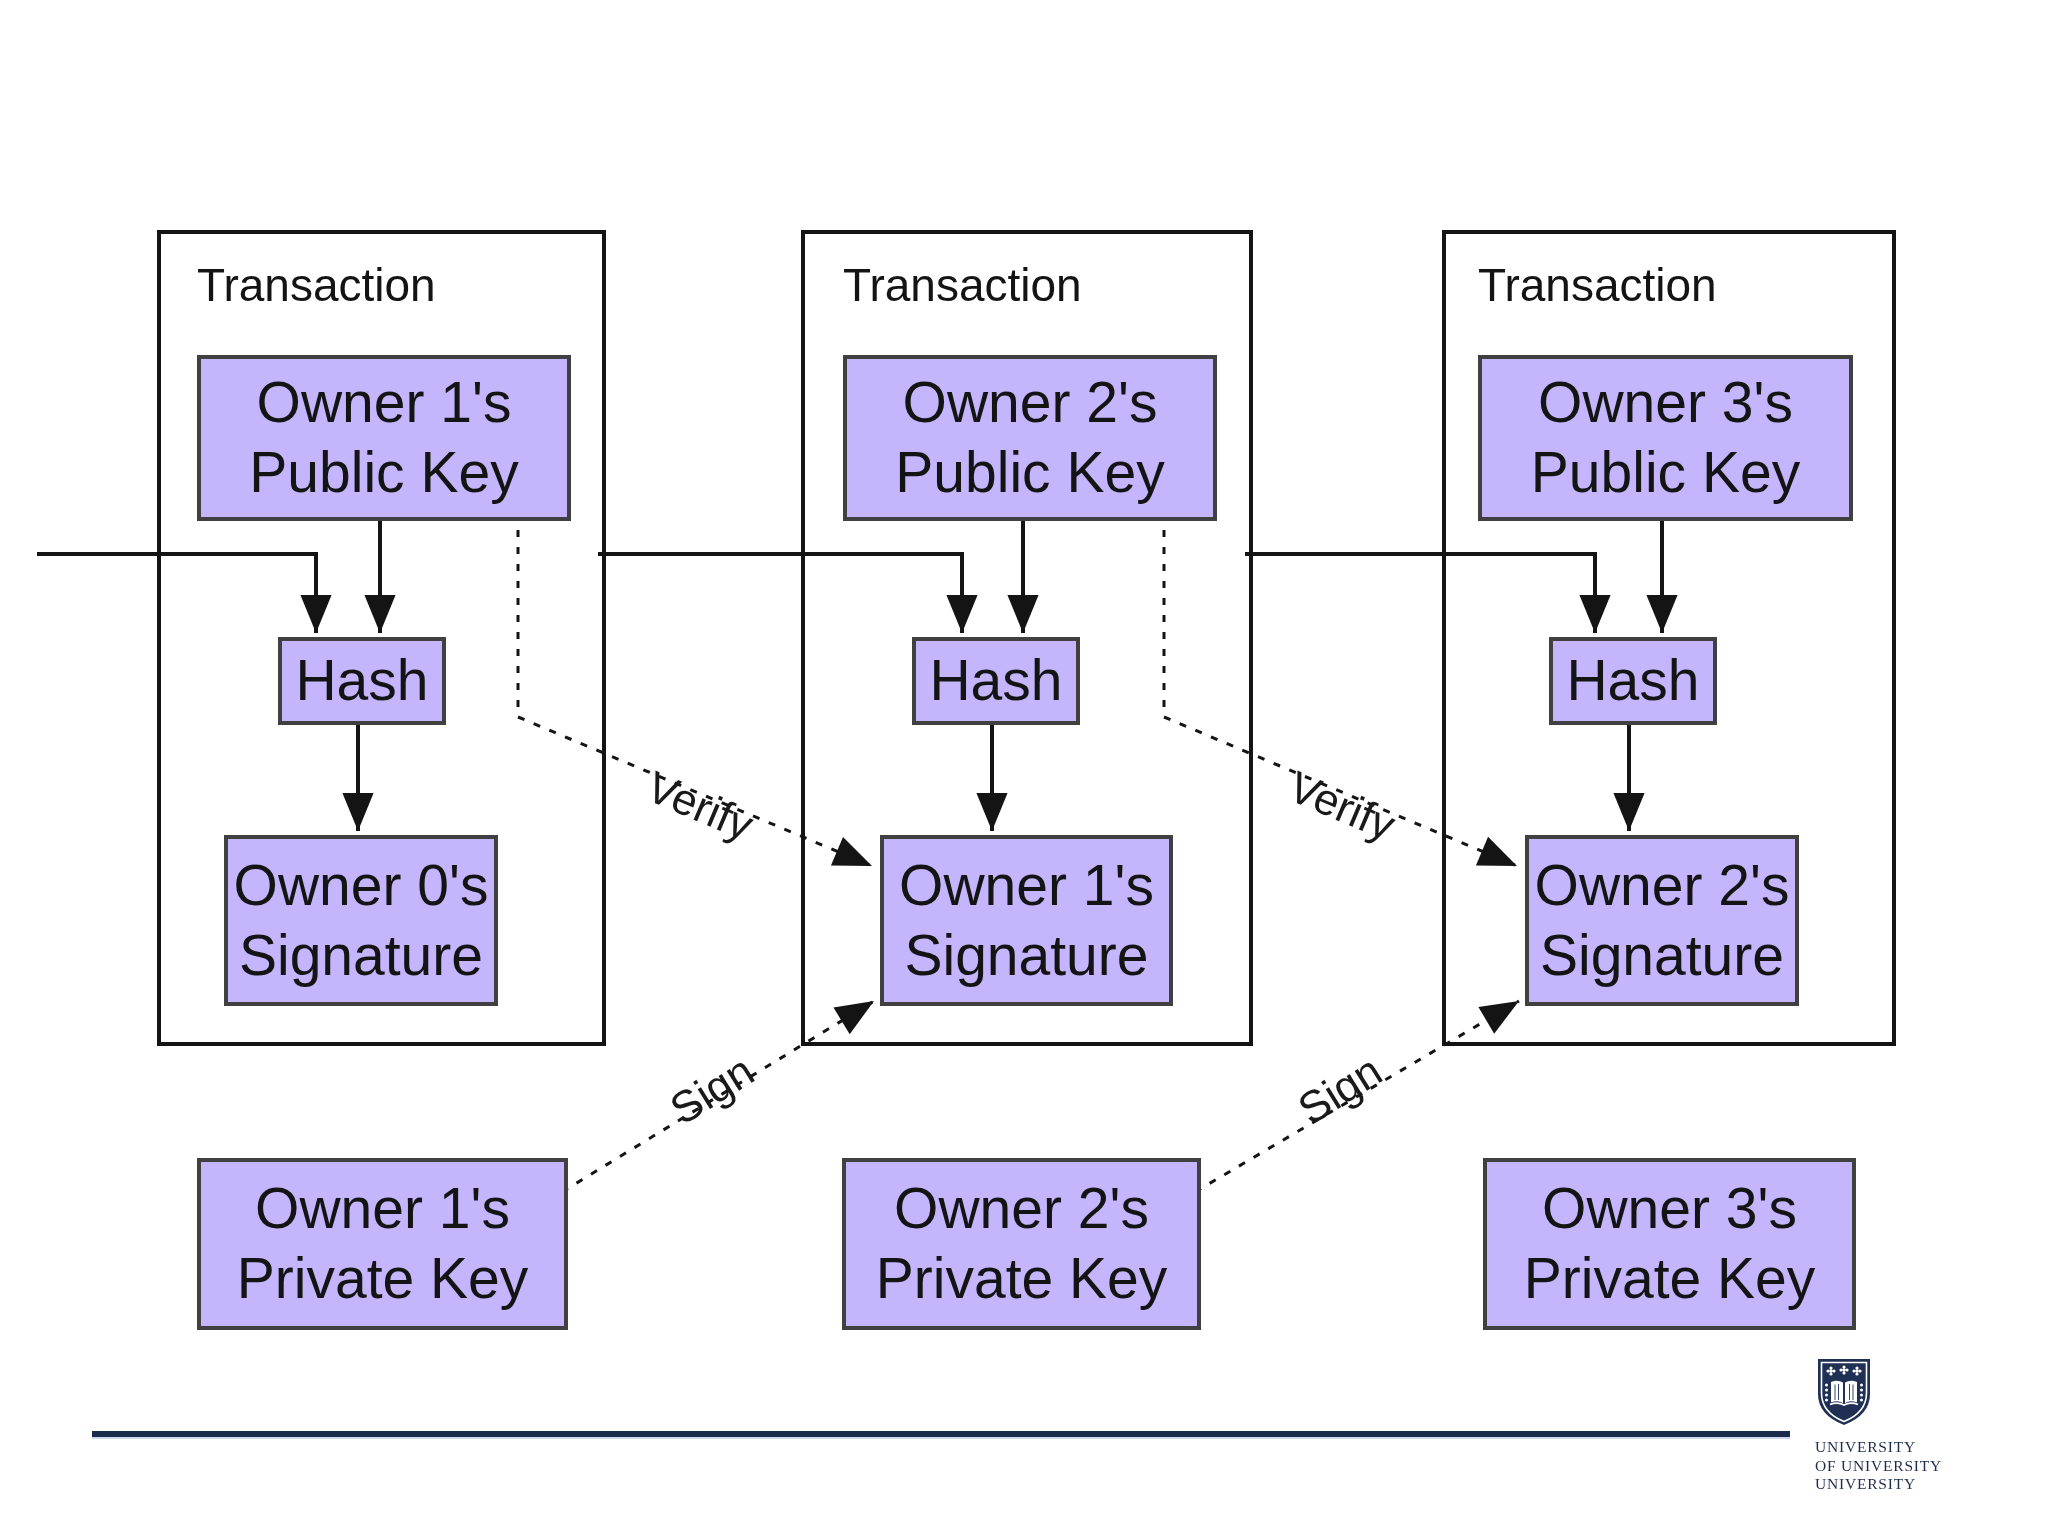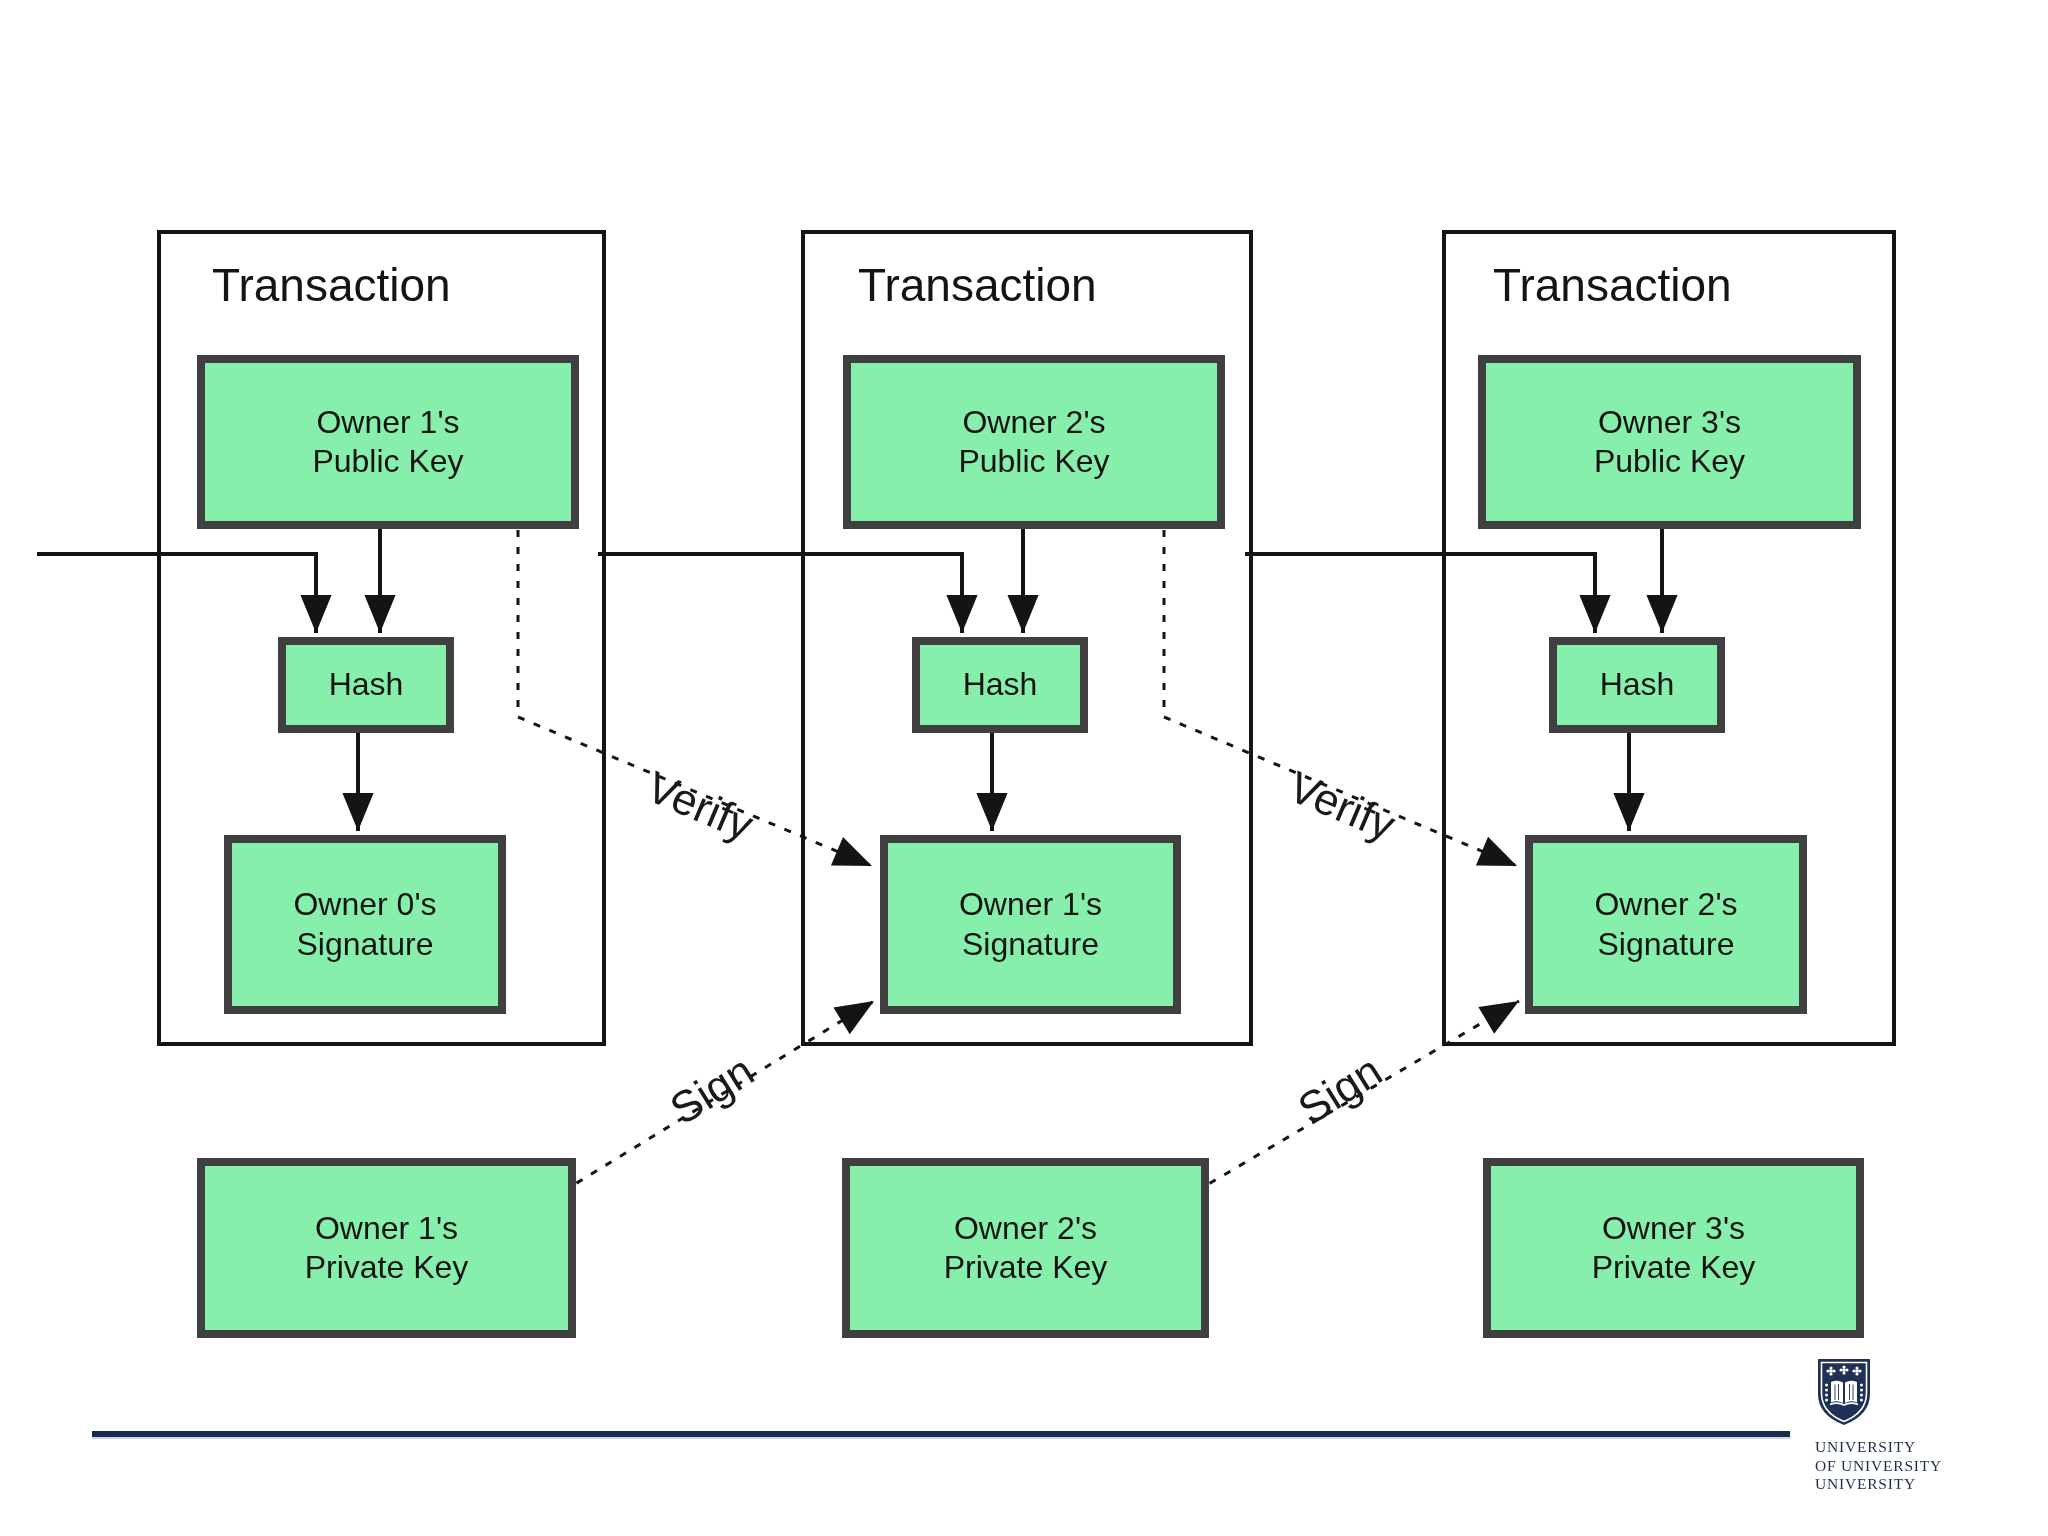--- a/index.html
+++ b/index.html
@@ -3,24 +3,24 @@
 <meta charset="utf-8">
 <style>
   html,body{margin:0;padding:0;background:#ffffff;}
   body{width:2048px;height:1536px;position:relative;overflow:hidden;
        font-family:"Liberation Sans","DejaVu Sans",sans-serif;color:#141414;}
 
   .abs{position:absolute;}
 
   
   .tx-box{border:4px solid #141414;background:transparent;}
-  .node{border:8px solid #404040;background:#86efac;display:flex;
+  .node{border:4px solid #404040;background:#c4b5fd;display:flex;
         align-items:center;justify-content:center;text-align:center;
-        white-space:pre-line;font-size:32px;line-height:1.22;color:#141414;}
-  .tx-title{font-size:46px;color:#141414;margin-left:15px;}
+        white-space:pre-line;font-size:57px;line-height:1.22;color:#141414;}
+  .tx-title{font-size:46px;color:#141414;}
 
   
   .edge-label{font-size:44px;color:#1a1a1a;transform-origin:center;
               transform:translate(-50%,-50%) rotate(var(--rot));}
 
   
   #wires{position:absolute;left:0;top:0;width:2048px;height:1536px;}
 
   
   .footer-rule{background:#1b2b4c;}

